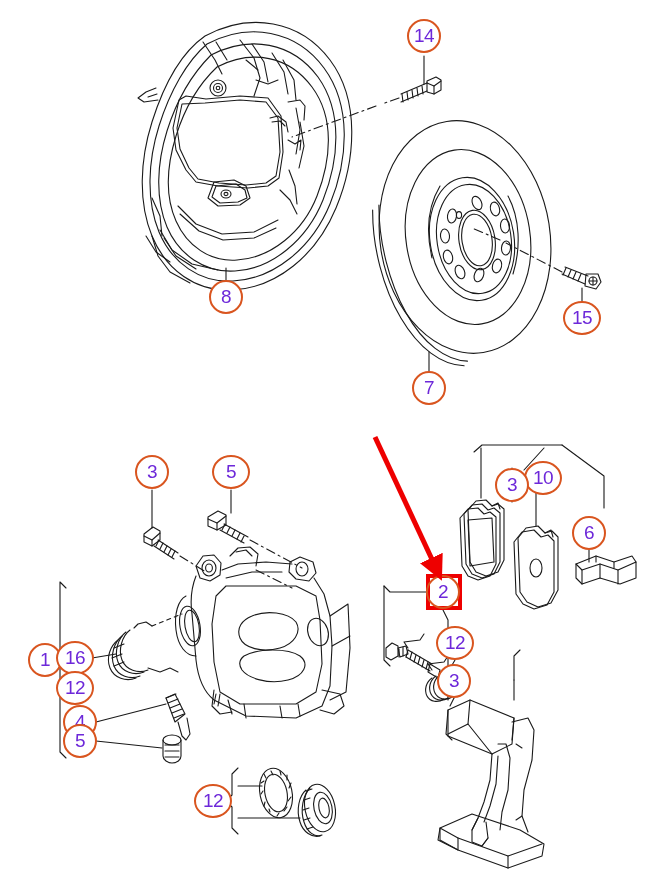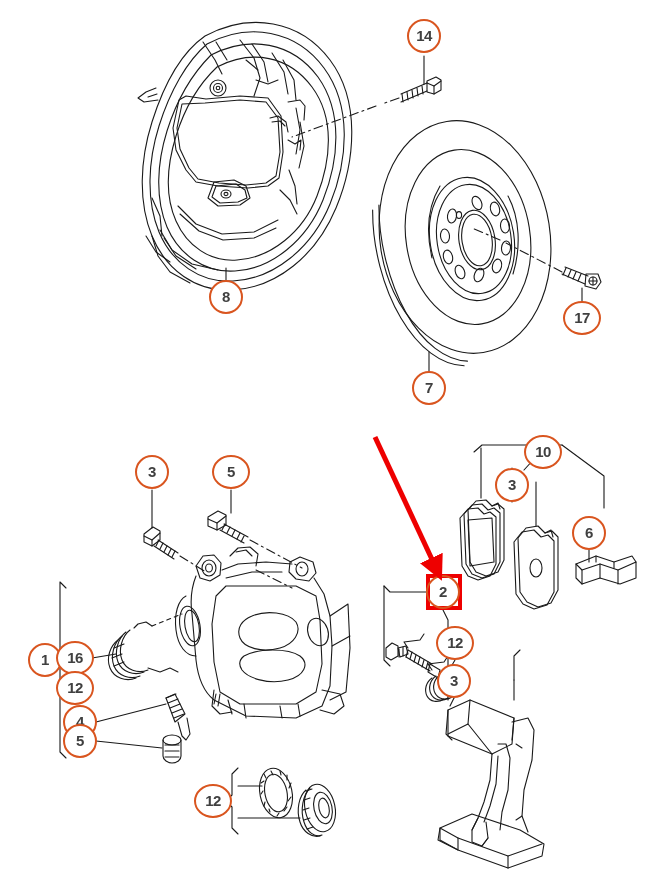--- a/index.html
+++ b/index.html
@@ -28,24 +28,24 @@
   
   .callout {
     position: absolute;
     width: 34px;
     height: 34px;
     margin-left: -17px;
     margin-top: -17px;
     border-radius: 50%;
     border: 2px solid #d9551f;
     background: #ffffff;
-    color: #404040;
+    color: #6d28d9;
     font-family: "Liberation Sans", sans-serif;
-    font-size: 15px;
-    font-weight: 700;
+    font-size: 19px;
+    font-weight: 400;
     line-height: 30px;
     text-align: center;
     box-sizing: border-box;
     z-index: 20;
     letter-spacing: -0.5px;
   }
   .callout.wide { width: 38px; margin-left: -19px; }
   
   .highlight-box {
     position: absolute;
@@ -475,29 +475,29 @@
         <path d="M0,0 L5,2.5 L0,5 Z" fill="#ee0000"></path>
       </marker>
     </defs>
     <line x1="375" y1="437" x2="436" y2="568" stroke="#ee0000" stroke-width="5" marker-end="url(#arrowhead)"></line>
   </svg>
 
   <div class="callout" style="left:424px; top:36px;">14</div>
 
   <div class="callout" style="left:226px; top:297px;">8</div>
 
-  <div class="callout wide" style="left:582px; top:318px;">17</div>
+  <div class="callout wide" style="left:582px; top:318px;">15</div>
 
   <div class="callout" style="left:429px; top:388px;">7</div>
 
   <div class="callout" style="left:152px; top:472px;">3</div>
 
   <div class="callout wide" style="left:231px; top:472px;">5</div>
 
-  <div class="callout wide" style="left:543px; top:452px;">10</div>
+  <div class="callout wide" style="left:543px; top:478px;">10</div>
 
   <div class="callout" style="left:512px; top:485px;">3</div>
 
   <div class="callout" style="left:589px; top:533px;">6</div>
 
   <div class="callout boxed" style="left:443px; top:592px;">2</div>
 
   <div class="callout wide" style="left:455px; top:643px;">12</div>
 
   <div class="callout" style="left:45px; top:660px;">1</div>

